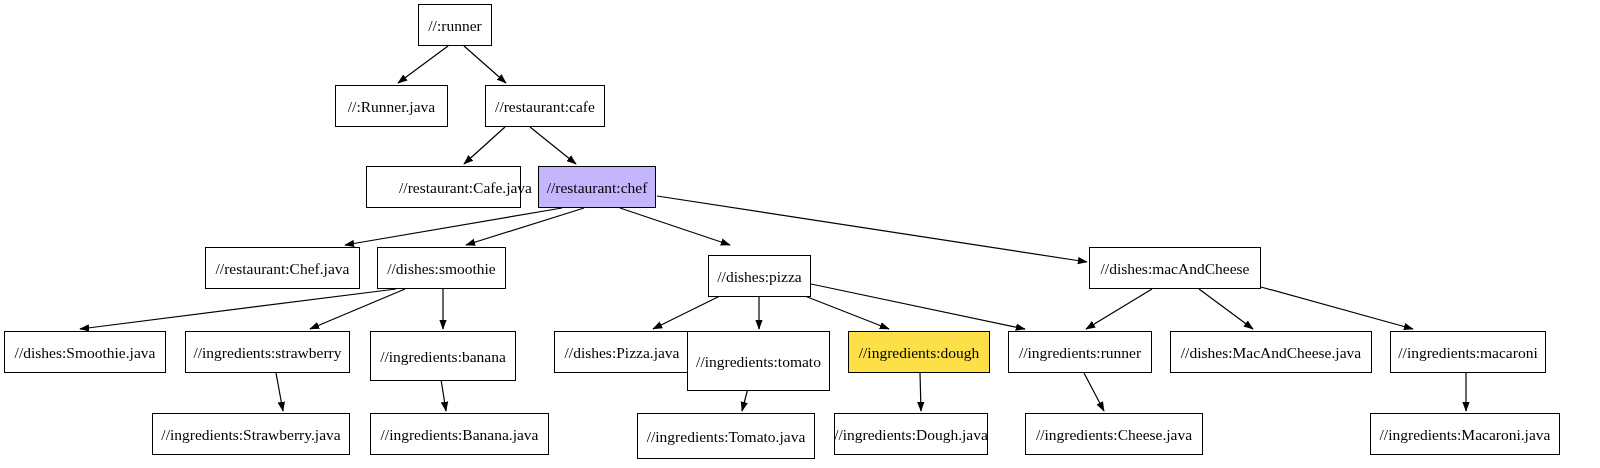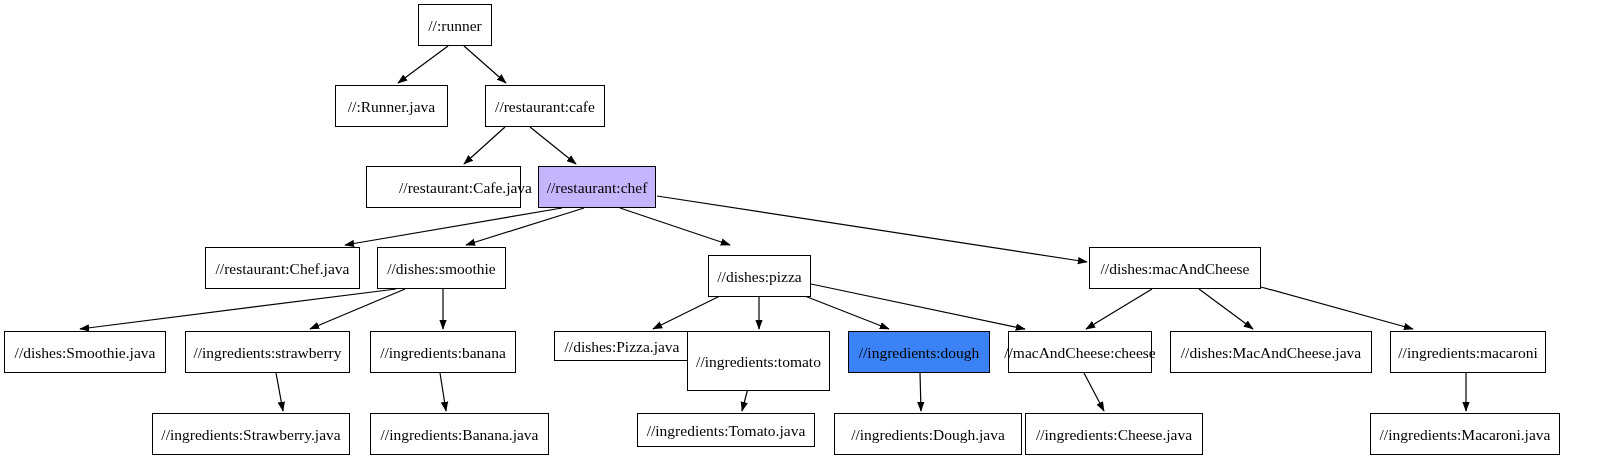--- a/index.html
+++ b/index.html
@@ -106,51 +106,51 @@
       </div>
       <div class="node" style="left: 1089px; top: 247px; width: 172px; height: 42px; border-color: rgb(0, 0, 0); background: rgb(255, 255, 255);">
         <span class="node-label">//dishes:macAndCheese</span>
       </div>
       <div class="node" style="left: 4px; top: 331px; width: 162px; height: 42px; border-color: rgb(0, 0, 0); background: rgb(255, 255, 255);">
         <span class="node-label">//dishes:Smoothie.java</span>
       </div>
       <div class="node" style="left: 185px; top: 331px; width: 165px; height: 42px; border-color: rgb(0, 0, 0); background: rgb(255, 255, 255);">
         <span class="node-label">//ingredients:strawberry</span>
       </div>
-      <div class="node" style="left: 370px; top: 331px; width: 146px; height: 42px; border-color: rgb(0, 0, 0); background: rgb(255, 255, 255);">
+      <div class="node" style="left: 370px; top: 331px; width: 146px; height: 50px; border-color: rgb(0, 0, 0); background: rgb(255, 255, 255);">
         <span class="node-label">//ingredients:banana</span>
       </div>
-      <div class="node" style="left: 554px; top: 331px; width: 136px; height: 30px; border-color: rgb(0, 0, 0); background: rgb(255, 255, 255);">
+      <div class="node" style="left: 554px; top: 331px; width: 136px; height: 42px; border-color: rgb(0, 0, 0); background: rgb(255, 255, 255);">
         <span class="node-label">//dishes:Pizza.java</span>
       </div>
       <div class="node" style="left: 687px; top: 331px; width: 143px; height: 60px; border-color: rgb(0, 0, 0); background: rgb(255, 255, 255);">
         <span class="node-label">//ingredients:tomato</span>
       </div>
-      <div class="node" style="left: 848px; top: 331px; width: 142px; height: 42px; border-color: rgb(0, 0, 0); background: #3b82f6;">
+      <div class="node" style="left: 848px; top: 331px; width: 142px; height: 42px; border-color: rgb(0, 0, 0); background: #fde047;">
         <span class="node-label">//ingredients:dough</span>
       </div>
       <div class="node" style="left: 1008px; top: 331px; width: 144px; height: 42px; border-color: rgb(0, 0, 0); background: rgb(255, 255, 255);">
-        <span class="node-label">//macAndCheese:cheese</span>
+        <span class="node-label">//ingredients:runner</span>
       </div>
       <div class="node" style="left: 1170px; top: 331px; width: 202px; height: 42px; border-color: rgb(0, 0, 0); background: rgb(255, 255, 255);">
         <span class="node-label">//dishes:MacAndCheese.java</span>
       </div>
       <div class="node" style="left: 1390px; top: 331px; width: 156px; height: 42px; border-color: rgb(0, 0, 0); background: rgb(255, 255, 255); font-family: Liberation Serif, serif;">
         <span class="node-label">//ingredients:macaroni</span>
       </div>
       <div class="node" style="left: 152px; top: 413px; width: 198px; height: 42px; border-color: rgb(0, 0, 0); background: rgb(255, 255, 255);">
         <span class="node-label">//ingredients:Strawberry.java</span>
       </div>
       <div class="node" style="left: 370px; top: 413px; width: 179px; height: 42px; border-color: rgb(0, 0, 0); background: rgb(255, 255, 255);">
         <span class="node-label">//ingredients:Banana.java</span>
       </div>
-      <div class="node" style="left: 637px; top: 413px; width: 178px; height: 34px; border-color: rgb(0, 0, 0); background: rgb(255, 255, 255);">
+      <div class="node" style="left: 637px; top: 413px; width: 178px; height: 46px; border-color: rgb(0, 0, 0); background: rgb(255, 255, 255);">
         <span class="node-label">//ingredients:Tomato.java</span>
       </div>
-      <div class="node" style="left: 834px; top: 413px; width: 188px; height: 42px; border-color: rgb(0, 0, 0); background: rgb(255, 255, 255);">
+      <div class="node" style="left: 834px; top: 413px; width: 154px; height: 42px; border-color: rgb(0, 0, 0); background: rgb(255, 255, 255);">
         <span class="node-label">//ingredients:Dough.java</span>
       </div>
       <div class="node" style="left: 1025px; top: 413px; width: 178px; height: 42px; border-color: rgb(0, 0, 0); background: rgb(255, 255, 255);">
         <span class="node-label">//ingredients:Cheese.java</span>
       </div>
       <div class="node" style="left: 1370px; top: 413px; width: 190px; height: 42px; border-color: rgb(0, 0, 0); background: rgb(255, 255, 255);">
         <span class="node-label">//ingredients:Macaroni.java</span>
       </div>
     </div>
 </div>

